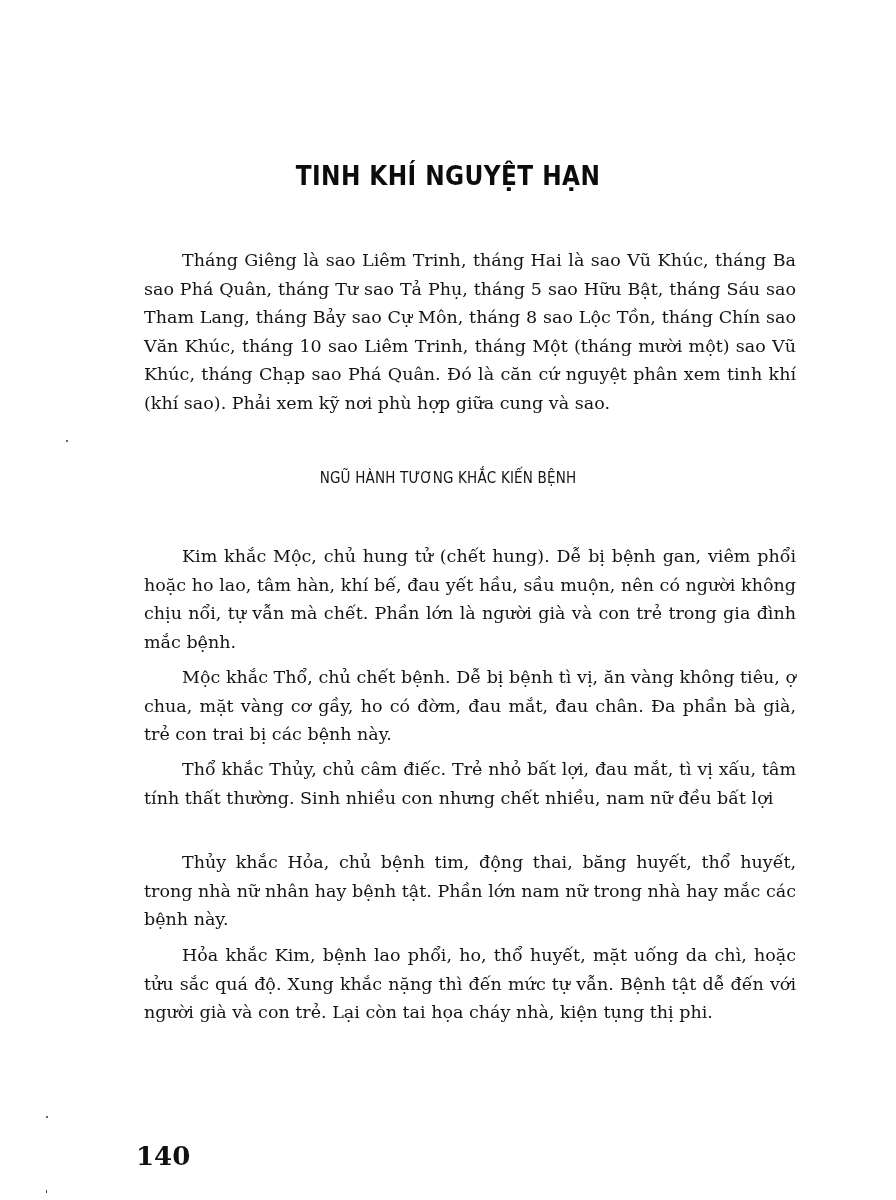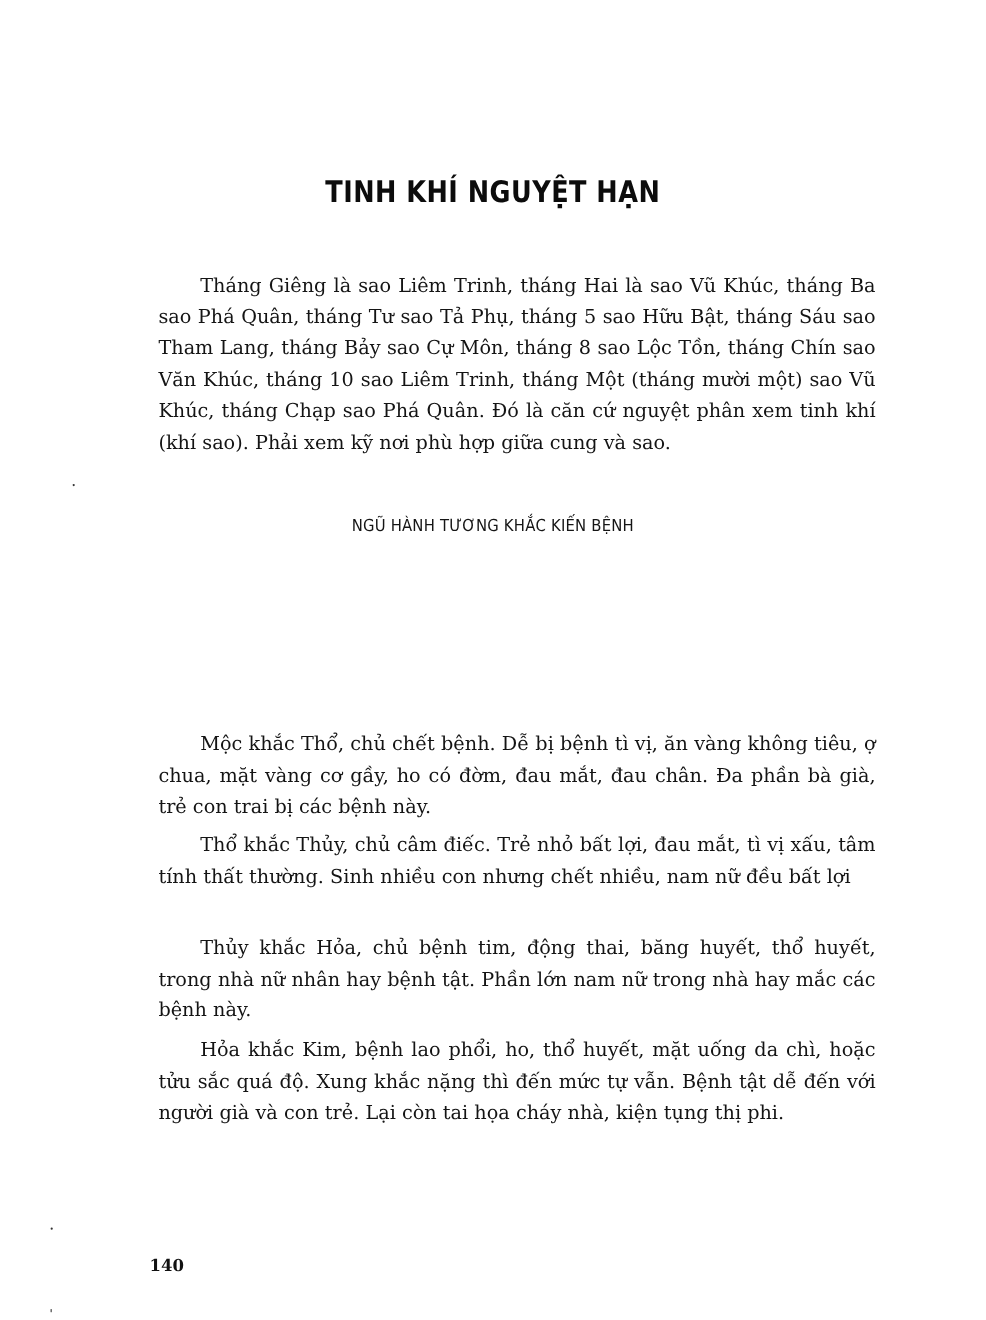--- a/index.html
+++ b/index.html
@@ -62,21 +62,21 @@
     }
     .p1 { top: 526px; }
     .p2 { top: 647px; }
     .p3 { top: 739px; }
     .p4 { top: 832px; }
     .p5 { top: 925px; }
     .page-number {
       position: absolute;
       top: 1141px;
       left: 136px;
-      font-size: 15px;
+      font-size: 26px;
       font-weight: bold;
       color: #111111;
     }
     .speck {
       position: absolute;
       width: 2px;
       height: 2px;
       background: #333;
       border-radius: 1px;
     }
@@ -84,20 +84,21 @@
 </head>
 <body>
 
 <div class="page">
   <div class="title">TINH KHÍ NGUYỆT HẠN</div>
 
   <p class="para p-intro">Tháng Giêng là sao Liêm Trinh, tháng Hai là sao Vũ Khúc, tháng Ba sao Phá Quân, tháng Tư sao Tả Phụ, tháng 5 sao Hữu Bật, tháng Sáu sao Tham Lang, tháng Bảy sao Cự Môn, tháng 8 sao Lộc Tồn, tháng Chín sao Văn Khúc, tháng 10 sao Liêm Trinh, tháng Một (tháng mười một) sao Vũ Khúc, tháng Chạp sao Phá Quân. Đó là căn cứ nguyệt phân xem tinh khí (khí sao). Phải xem kỹ nơi phù hợp giữa cung và sao.</p>
 
   <div class="subtitle">NGŨ HÀNH TƯƠNG KHẮC KIẾN BỆNH</div>
 
+  <p class="para p1">Kim khắc Mộc, chủ hung tử (chết hung). Dễ bị bệnh gan, viêm phổi hoặc ho lao, tâm hàn, khí bế, đau yết hầu, sầu muộn, nên có người không chịu nổi, tự vẫn mà chết. Phần lớn là người già và con trẻ trong gia đình mắc bệnh.</p>
   <p class="para p2">Mộc khắc Thổ, chủ chết bệnh. Dễ bị bệnh tì vị, ăn vàng không tiêu, ợ chua, mặt vàng cơ gầy, ho có đờm, đau mắt, đau chân. Đa phần bà già, trẻ con trai bị các bệnh này.</p>
   <p class="para p3">Thổ khắc Thủy, chủ câm điếc. Trẻ nhỏ bất lợi, đau mắt, tì vị xấu, tâm tính thất thường. Sinh nhiều con nhưng chết nhiều, nam nữ đều bất lợi</p>
   <p class="para p4">Thủy khắc Hỏa, chủ bệnh tim, động thai, băng huyết, thổ huyết, trong nhà nữ nhân hay bệnh tật. Phần lớn nam nữ trong nhà hay mắc các bệnh này.</p>
   <p class="para p5">Hỏa khắc Kim, bệnh lao phổi, ho, thổ huyết, mặt uống da chì, hoặc tửu sắc quá độ. Xung khắc nặng thì đến mức tự vẫn. Bệnh tật dễ đến với người già và con trẻ. Lại còn tai họa cháy nhà, kiện tụng thị phi.</p>
 
   <div class="page-number">140</div>
 
   <span class="speck" style="left:66px; top:440px;"></span>
   <span class="speck" style="left:46px; top:1116px;"></span>
   <span class="speck" style="left:46px; top:1190px; height:3px; width:1px;"></span>

